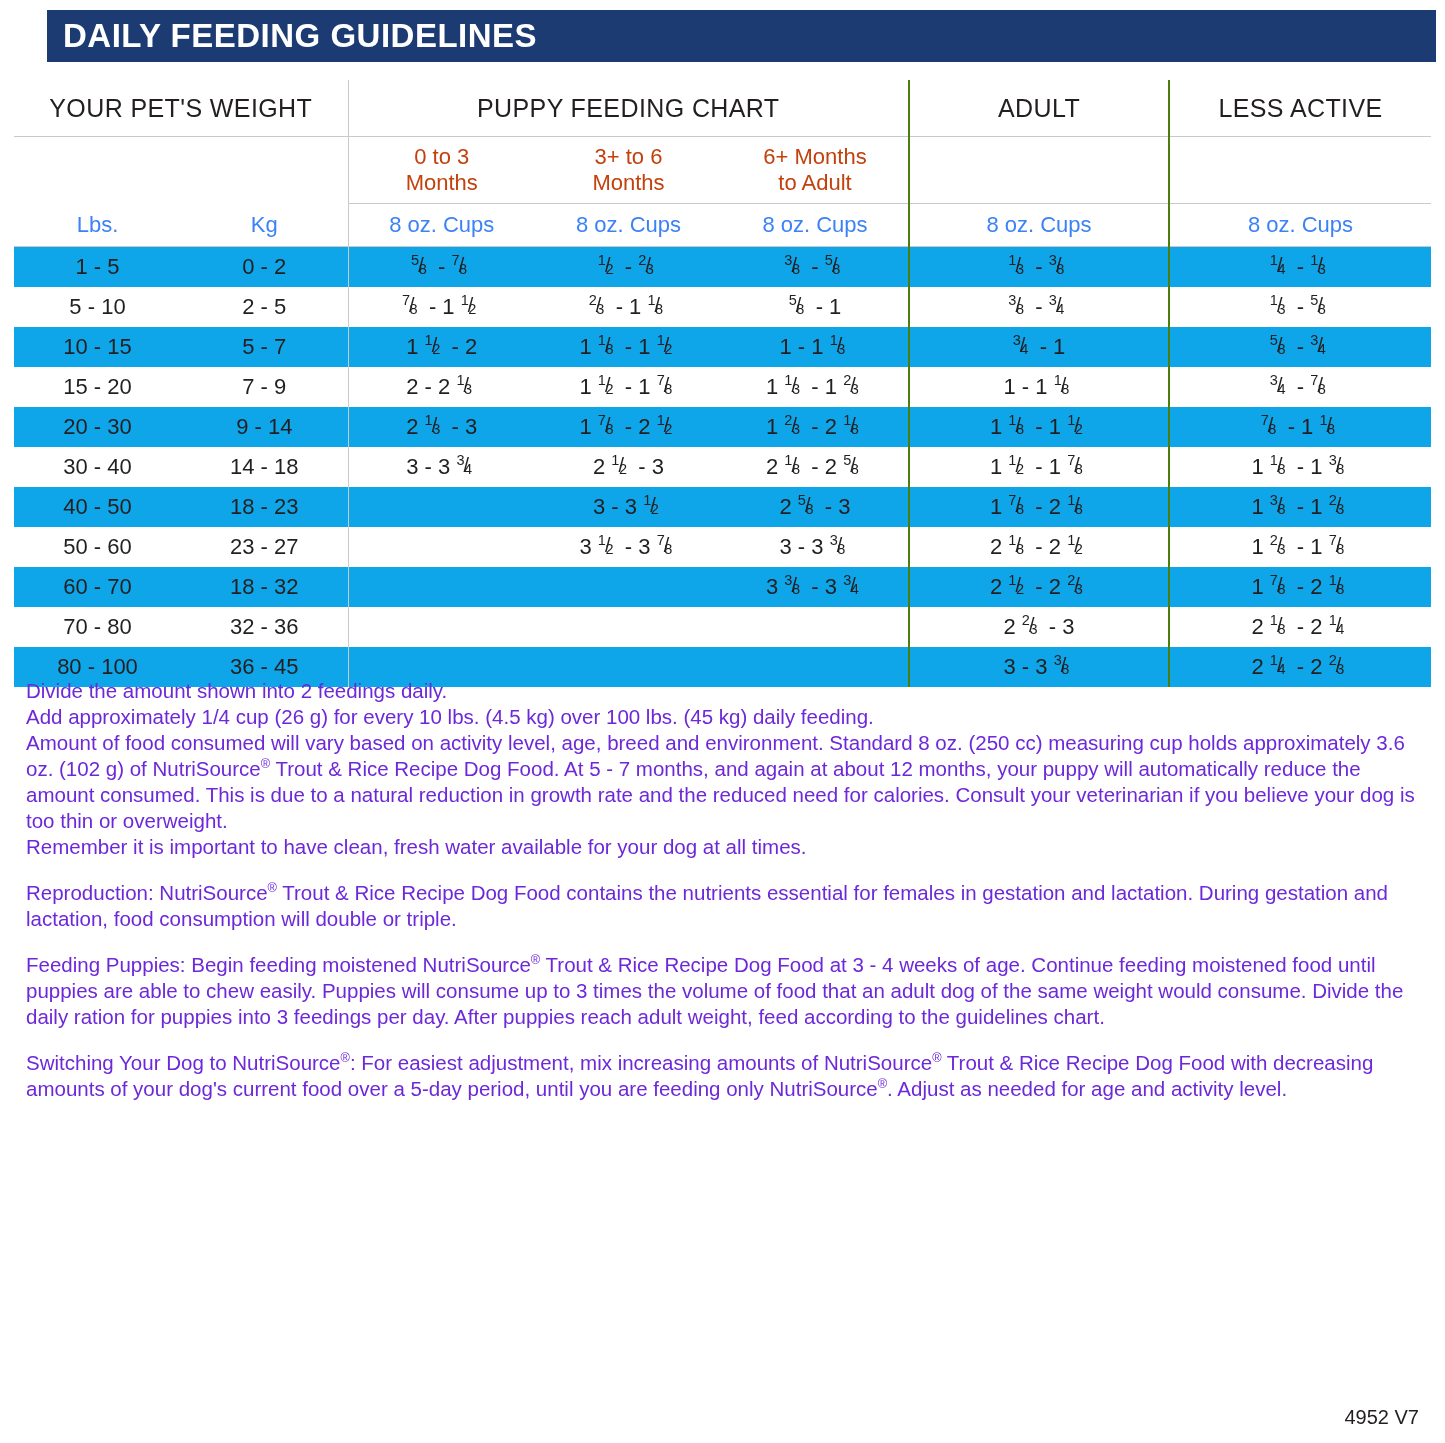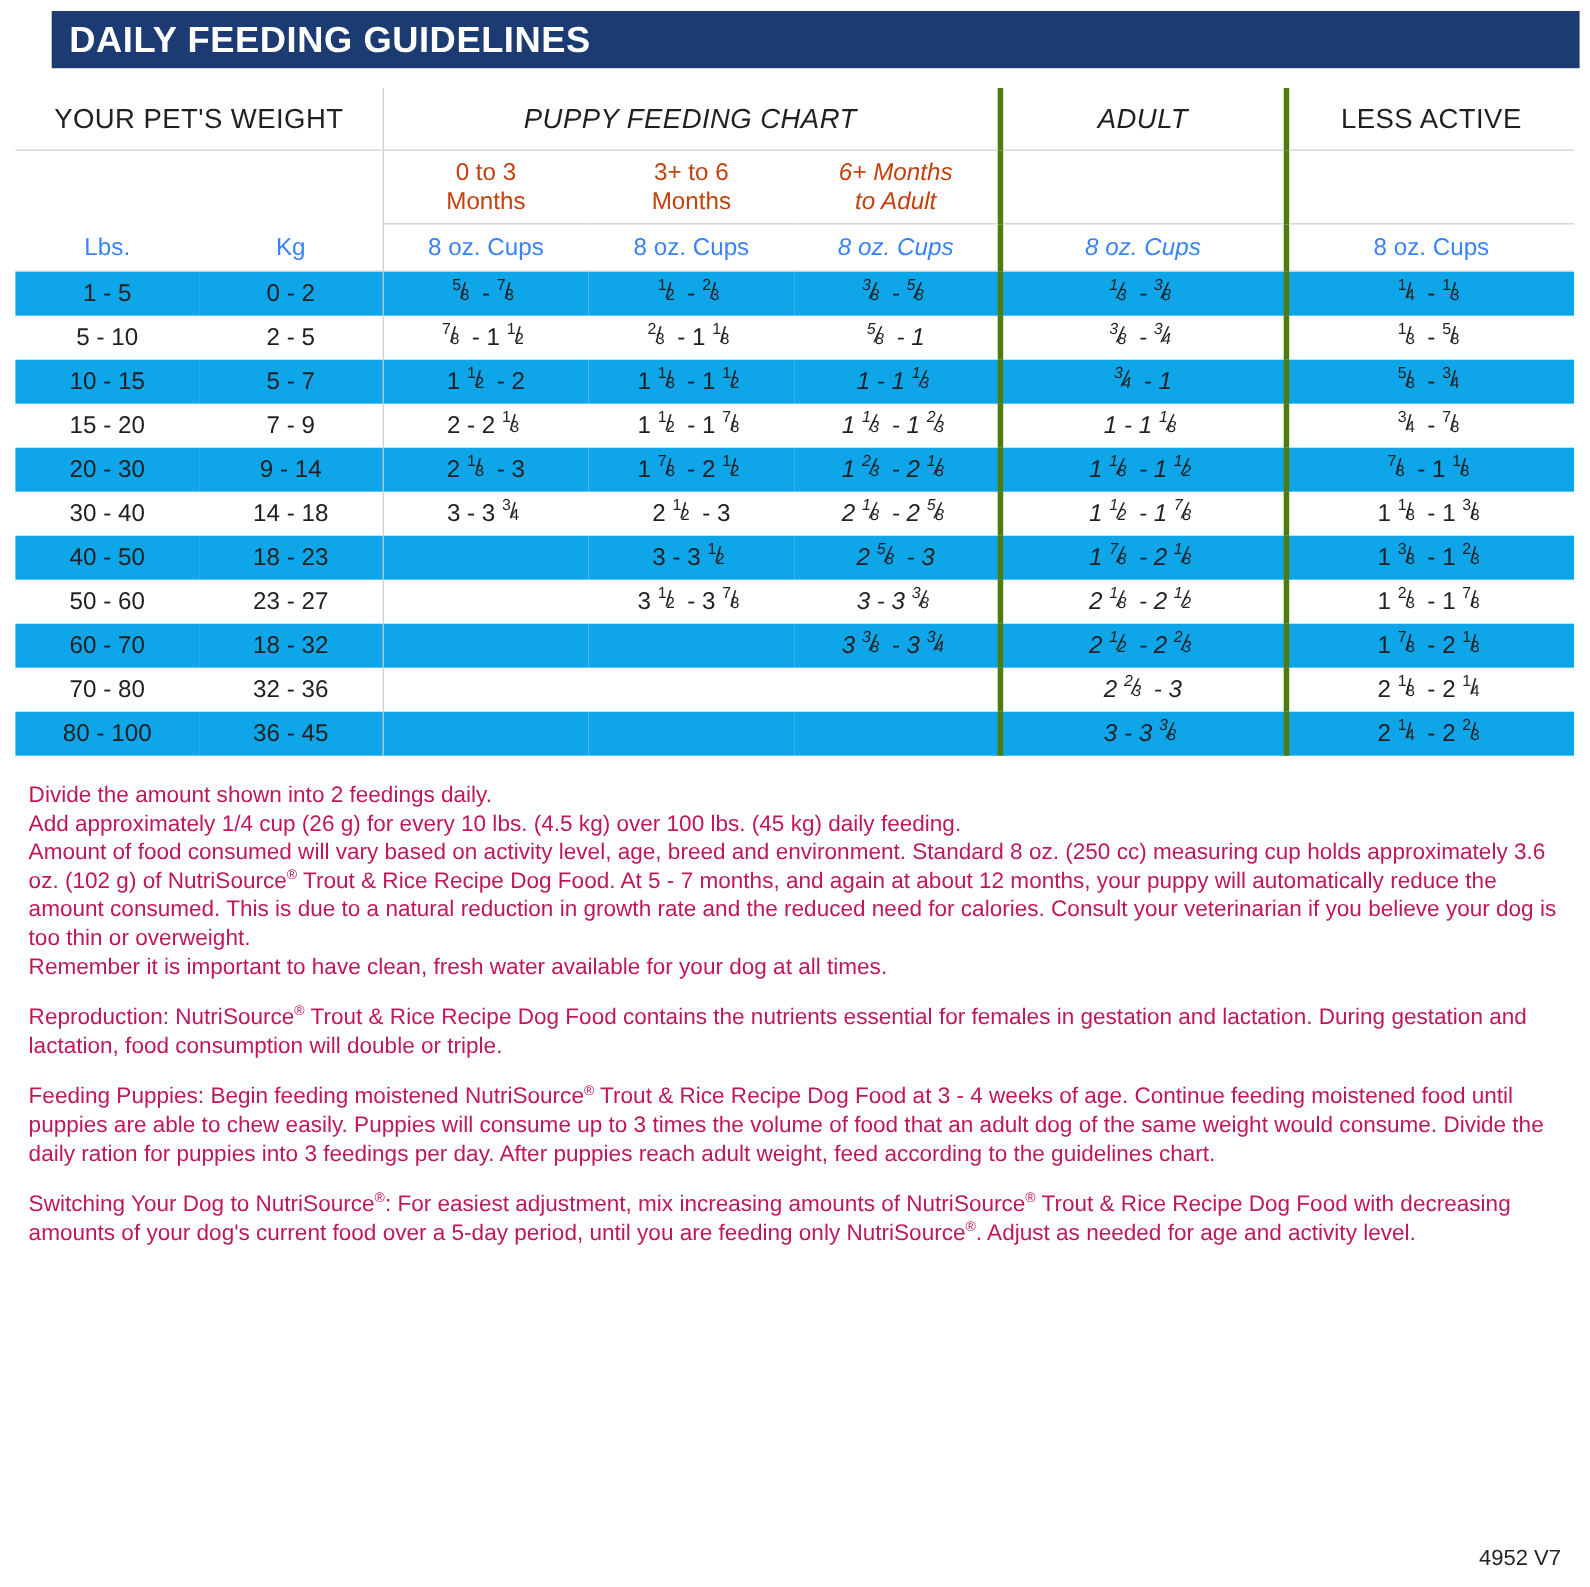--- a/index.html
+++ b/index.html
@@ -78,22 +78,21 @@
     font-size: 22px;
     height: 40px;
     color: #231f20;
     white-space: nowrap;
   }
   tr.alt td {
     background: #0ea5e9;
   }
   
   .vline-r {
-    border-right: 5px solid #4d7c0f;
-    font-style: italic;
+    border-right: 2px solid #4d7c0f;
   }
   .vline-l {
     border-left: 1px solid #c9c9c9;
   }
   .hline-b {
     border-bottom: 1px solid #c9c9c9;
   }
   
   .fr {
     display: inline-block;
@@ -117,25 +116,25 @@
   .fr .d {
     position: absolute;
     left: 0.52em;
     top: 0.26em;
     font-size: 0.66em;
   }
   
   .copy {
     position: absolute;
     left: 26px;
-    top: 710px;
+    top: 678px;
     width: 1400px;
     font-size: 20.5px;
     line-height: 26px;
-    color: #be185d;
+    color: #6d28d9;
   }
   .copy p {
     margin: 0 0 0 0;
   }
   .copy .blk {
     margin-bottom: 20px;
   }
   .bold {
     font-weight: normal;
   }

